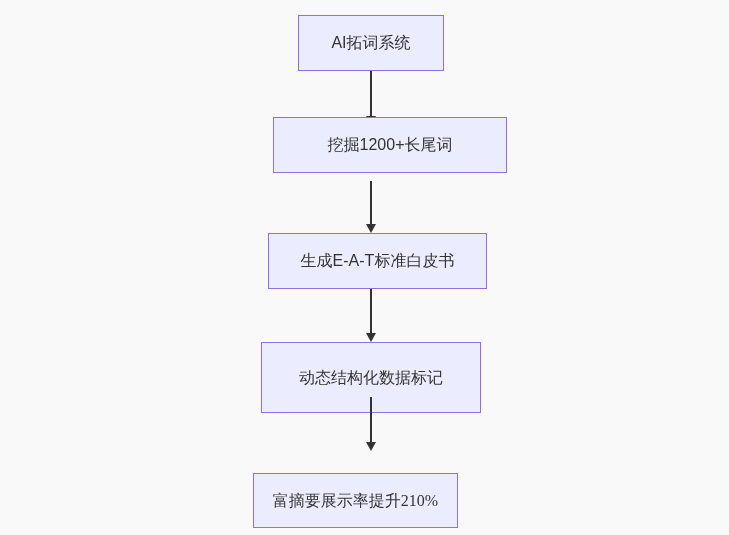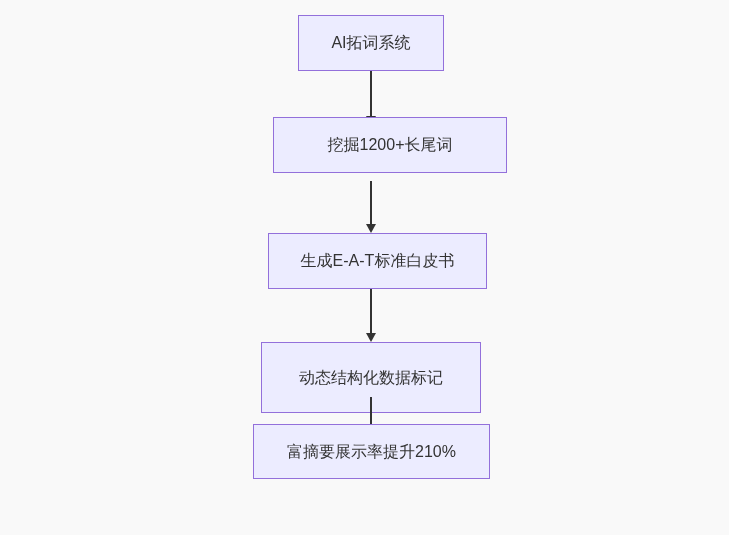--- a/index.html
+++ b/index.html
@@ -31,21 +31,21 @@
     display: flex;
     align-items: center;
     justify-content: center;
     text-align: center;
     white-space: nowrap;
   }
   .node-1 { left: 298px; top: 15px;  width: 146px; height: 56px; }
   .node-2 { left: 273px; top: 117px; width: 234px; height: 56px; text-align: right; }
   .node-3 { left: 261px; top: 233px; width: 219px; height: 56px; margin-left: 7px; }
   .node-4 { left: 261px; top: 342px; width: 220px; height: 71px; }
-  .node-5 { left: 253px; top: 424px; width: 237px; height: 55px; }
+  .node-5 { left: 253px; top: 473px; width: 205px; height: 55px; font-family: Liberation Serif, serif; }
 
   .arrow {
     position: absolute;
     left: 366px;
     width: 10px;
     display: flex;
     flex-direction: column;
     align-items: center;
   }
   .arrow-1 { top: 71px;  height: 54px; }

